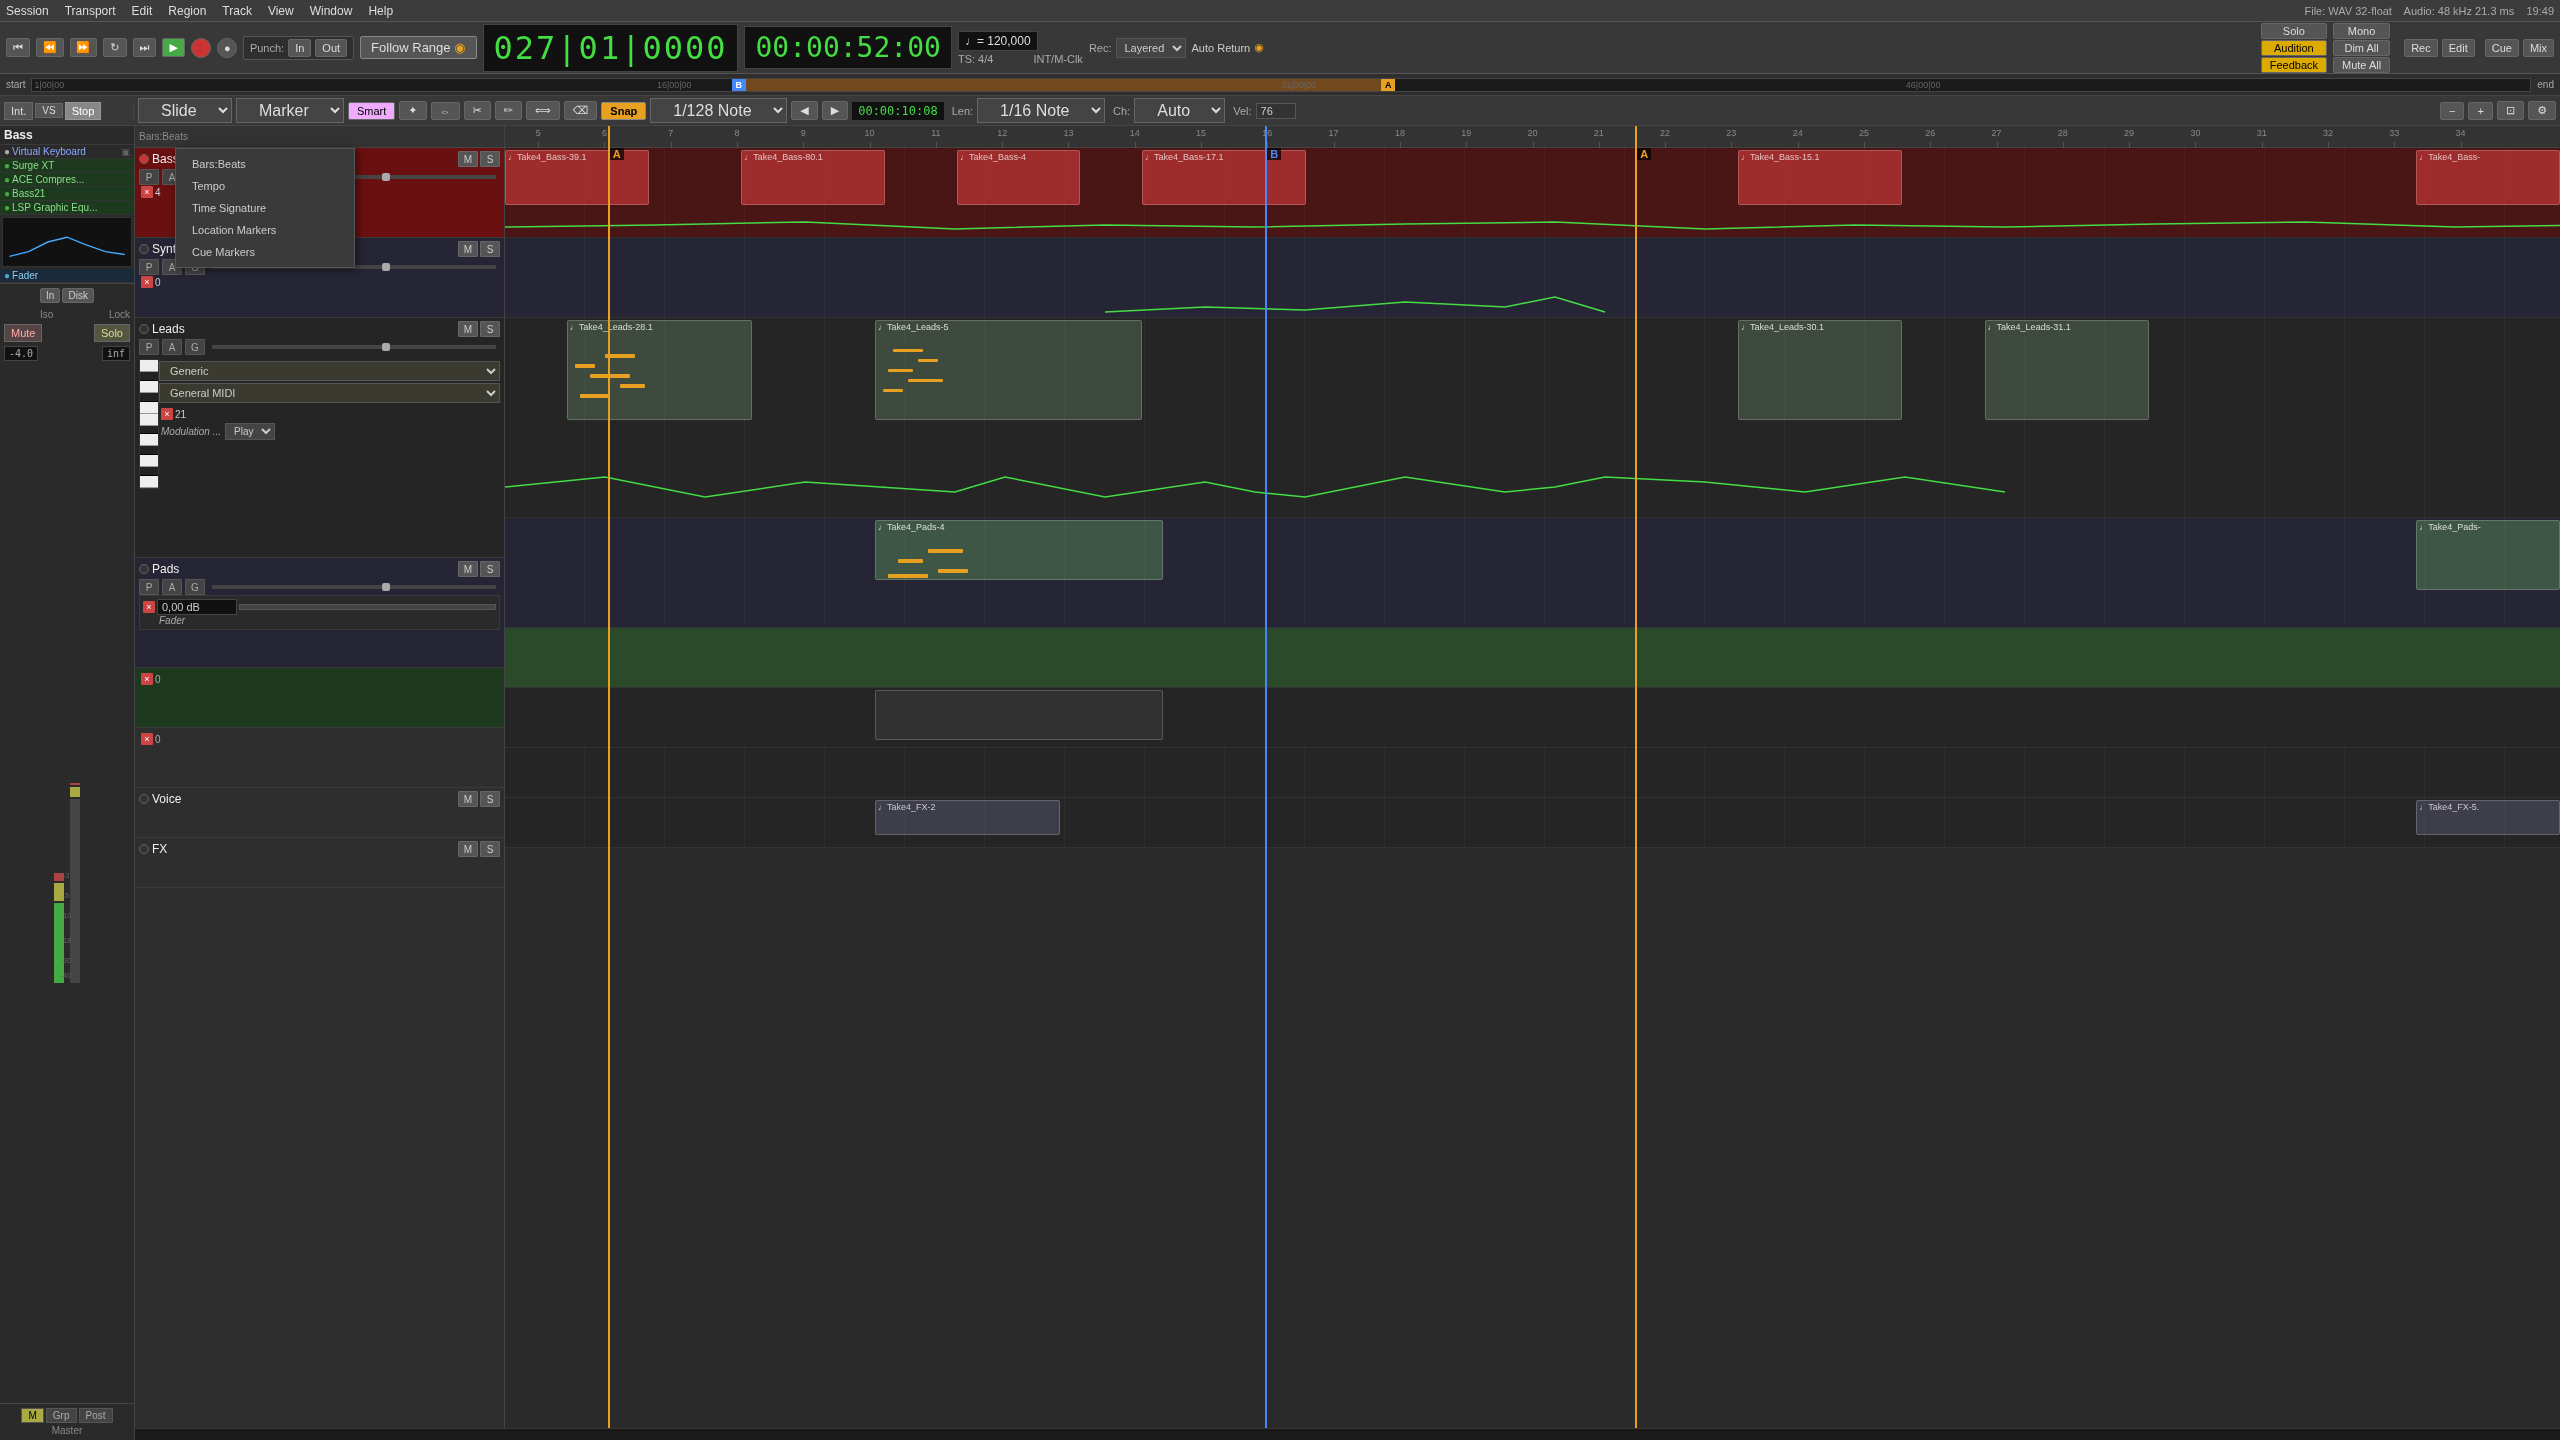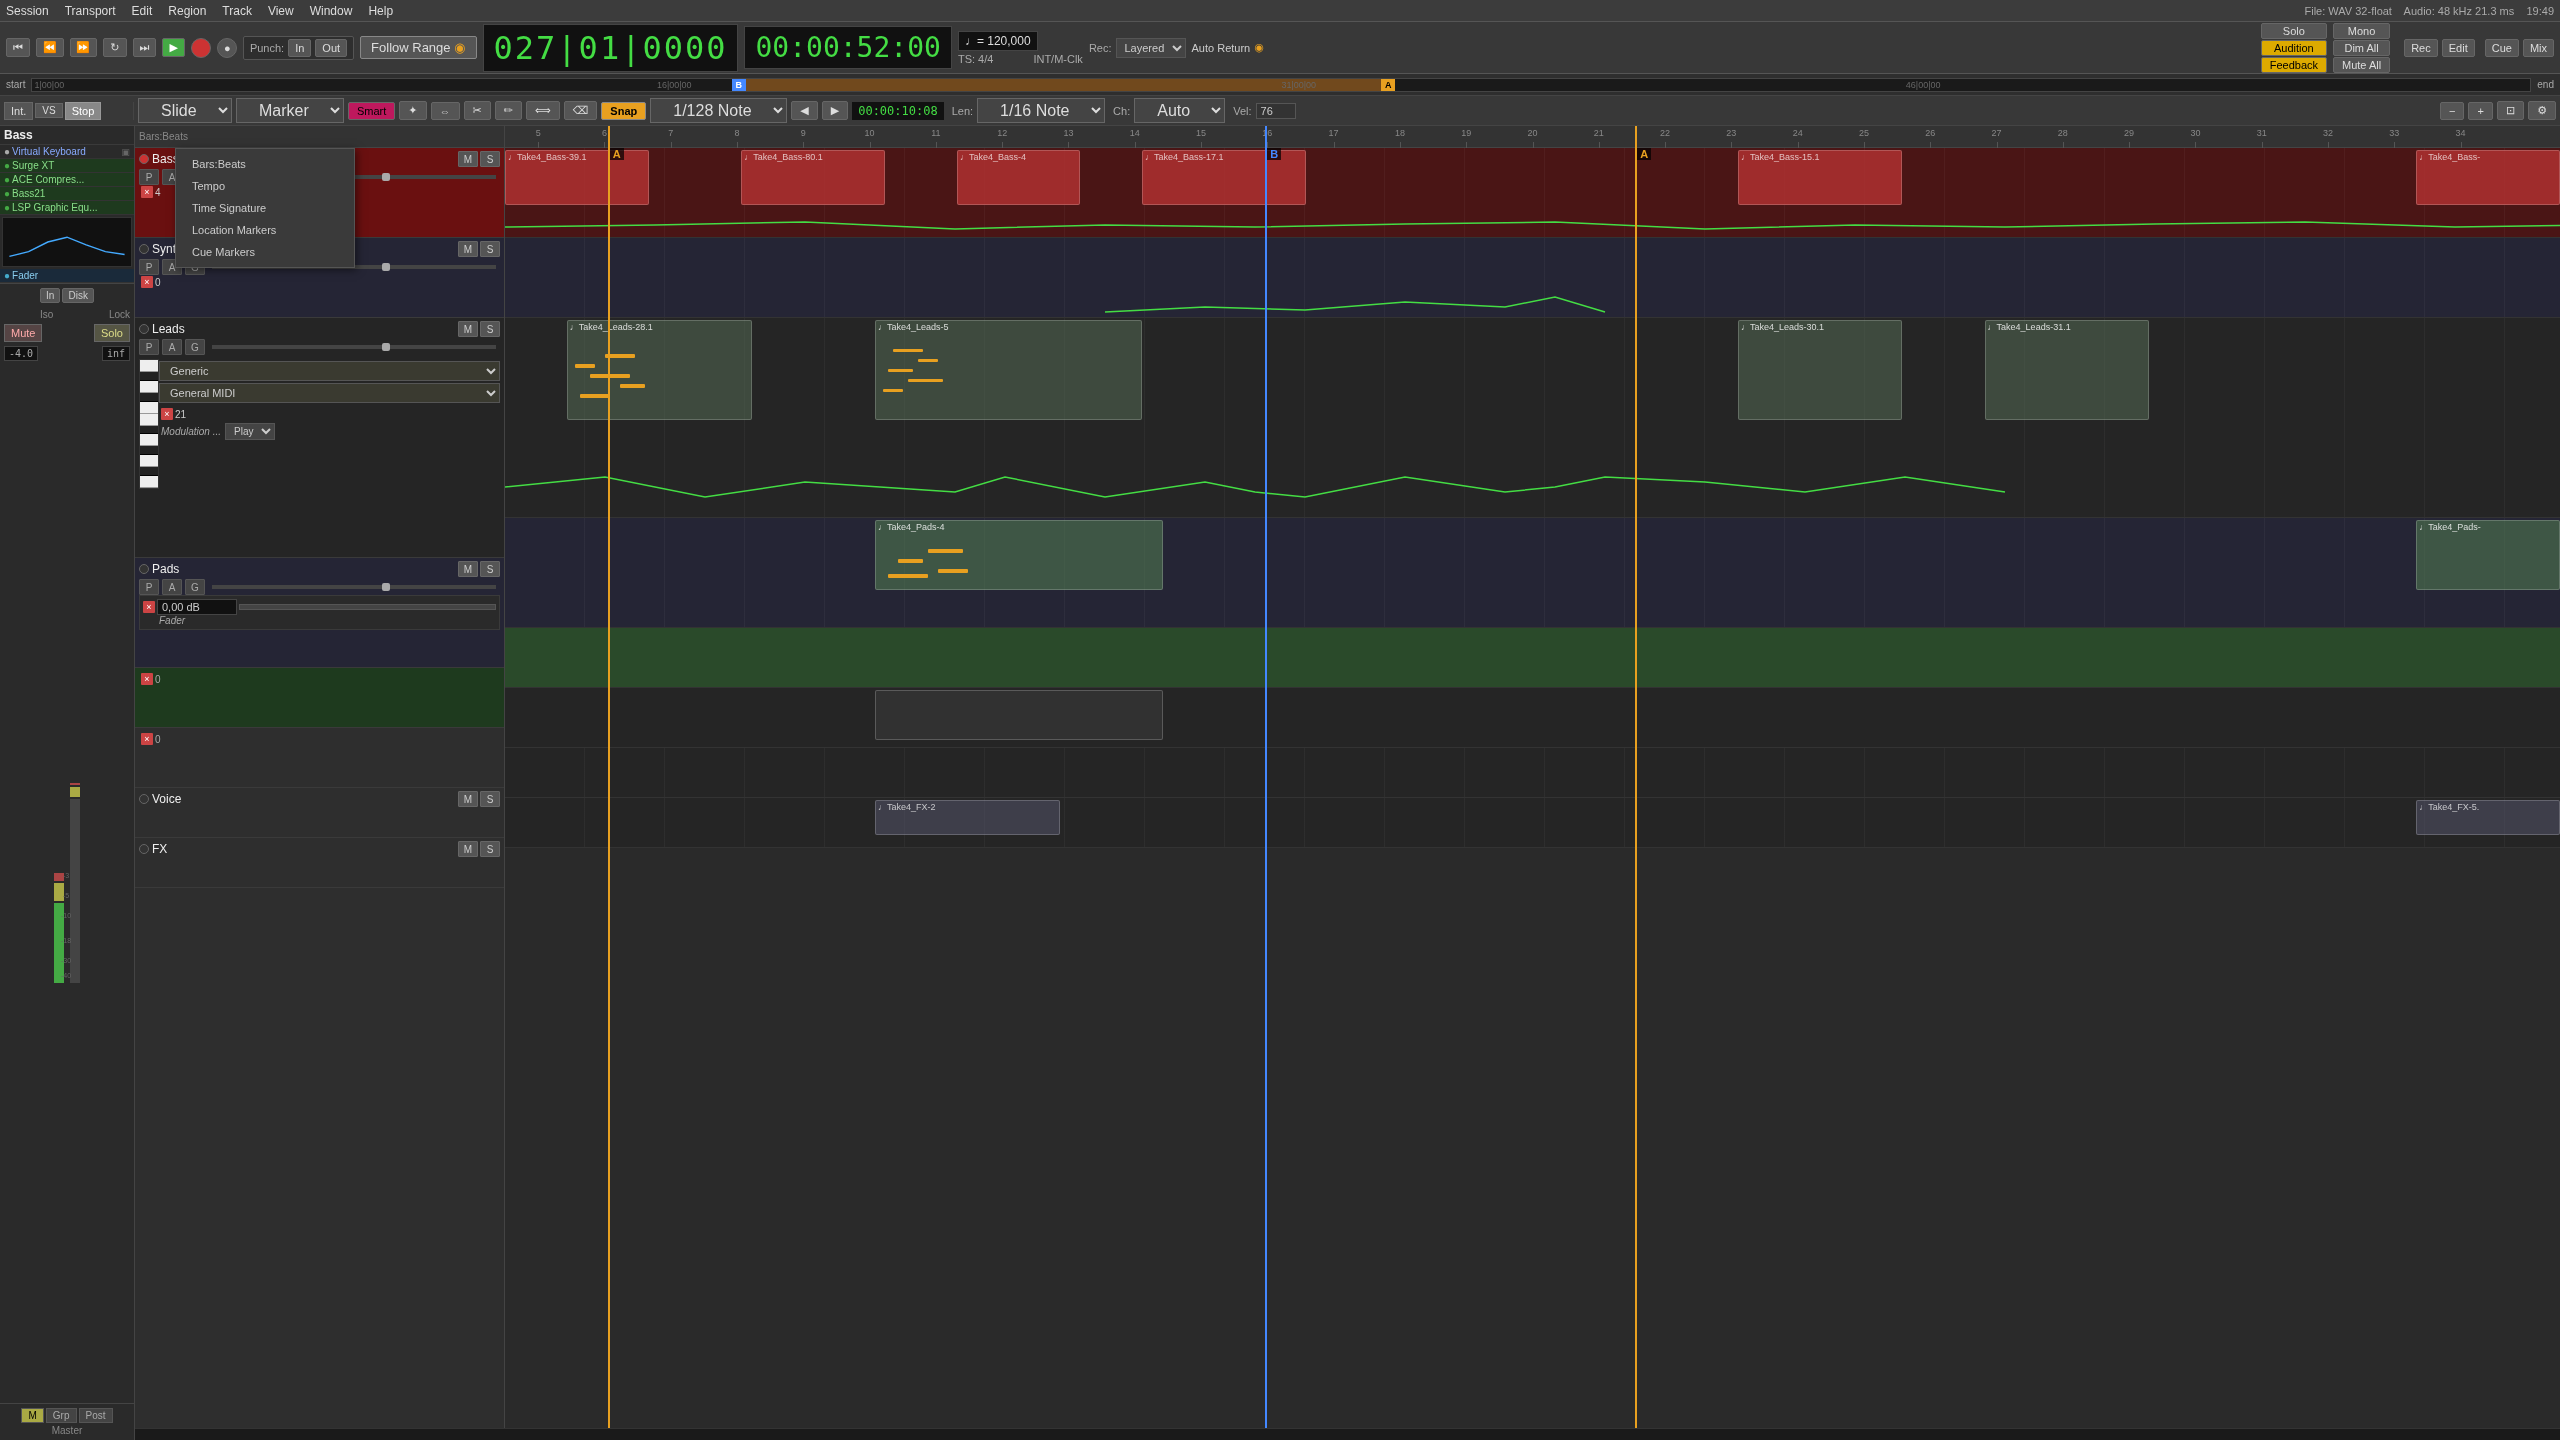--- a/index.html
+++ b/index.html
@@ -142,21 +142,21 @@
     }
     .tool-btn {
       background: #555;
       border: 1px solid #666;
       color: #ddd;
       padding: 2px 8px;
       font-size: 11px;
       cursor: pointer;
       border-radius: 2px;
     }
-    .tool-btn.active { background: #be185d; color: #000; text-align: right; }
+    .tool-btn.active { background: #f0abfc; color: #000; text-align: right; }
 
     .snap-btn {
       background: #e8a020;
       border: 1px solid #888;
       color: #000;
       padding: 2px 8px;
       font-size: 11px;
       font-weight: bold;
       cursor: pointer;
       border-radius: 2px;
@@ -937,21 +937,21 @@
                 <div style="font-size:9px;color:rgba(255,255,255,0.8);">♩Take4_Leads-31.1</div>
               </div>
 
               <svg style="position:absolute;bottom:0;left:0;width:100%;height:80px;">
                 <polyline points="0,50 100,40 200,60 300,45 450,55 500,40 600,60 700,45 750,55 800,60 900,40 1000,55 1050,50 1100,40 1200,45 1300,55 1400,40 1500,55" fill="none" stroke="#44dd44" stroke-width="1.5"></polyline>
               </svg>
             </div>
 
             <div style="height:110px;background:#252535;border-bottom:1px solid #333;position:relative;overflow:hidden;">
               <div style="position:absolute;top:0;bottom:0;width:100%;background:repeating-linear-gradient(90deg,transparent,transparent 79px,rgba(255,255,255,0.04) 79px,rgba(255,255,255,0.04) 80px);"></div>
-              <div class="clip-block clip-pads" style="top:2px;height:70px;left:18%;width:14%;">
+              <div class="clip-block clip-pads" style="top:2px;height:60px;left:18%;width:14%;">
                 <div style="font-size:9px;color:rgba(255,255,255,0.8);">♩Take4_Pads-4</div>
                 <svg width="100%" height="50" style="margin-top:2px;">
                   <rect x="10" y="40" width="40" height="4" fill="#e8a020" rx="1"></rect>
                   <rect x="60" y="35" width="30" height="4" fill="#e8a020" rx="1"></rect>
                   <rect x="20" y="25" width="25" height="4" fill="#e8a020" rx="1"></rect>
                   <rect x="50" y="15" width="35" height="4" fill="#e8a020" rx="1"></rect>
                 </svg>
               </div>
               <div class="clip-block clip-pads" style="top:2px;height:70px;left:93%;width:7%;">
                 <div style="font-size:9px;color:rgba(255,255,255,0.8);">♩Take4_Pads-</div>

